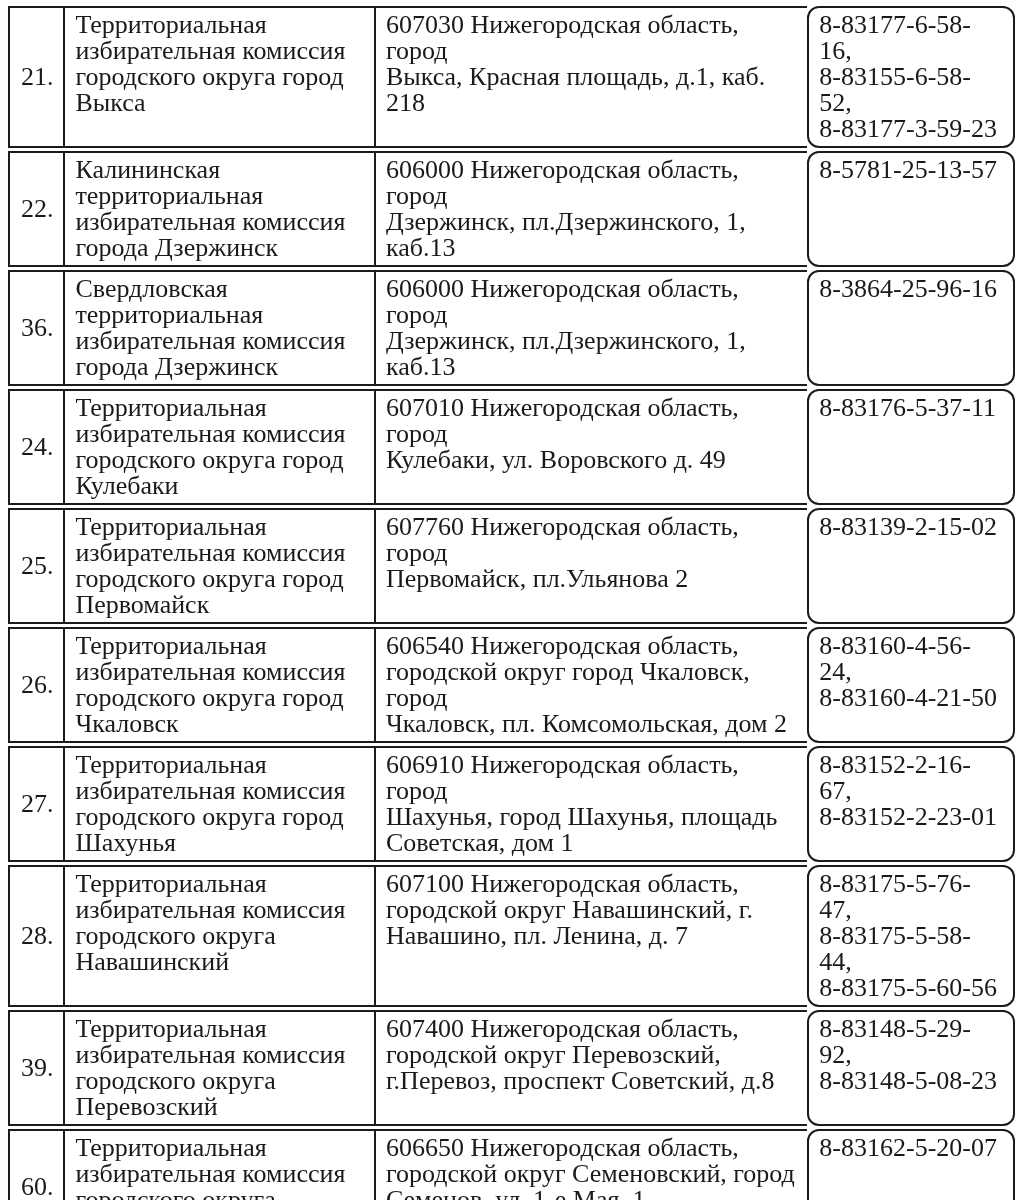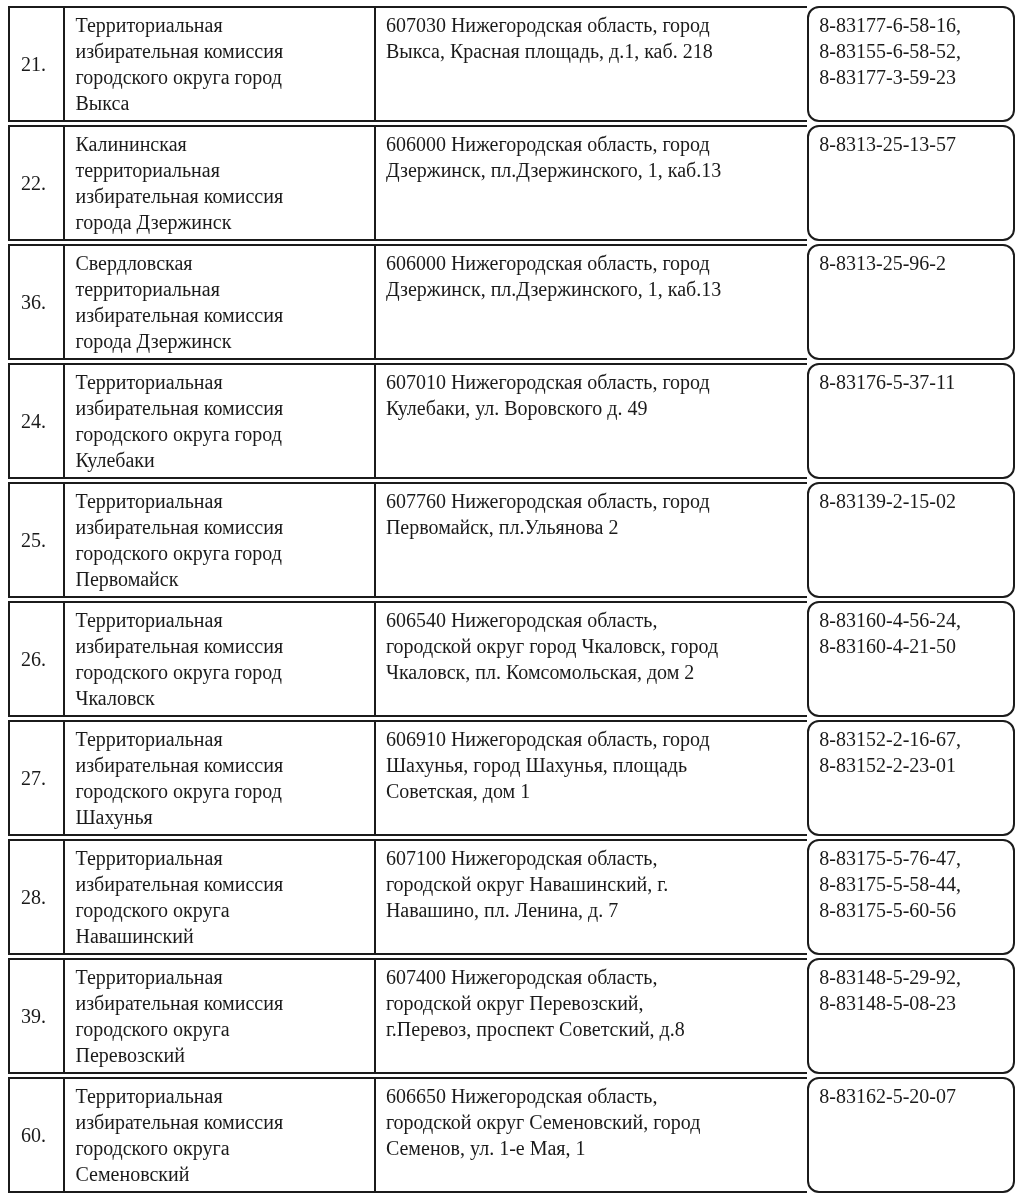--- a/index.html
+++ b/index.html
@@ -21,21 +21,21 @@
     border-spacing: 0 3px;
     margin: 3px 0 0 8px;
     table-layout: fixed;
     width: 1007px;
   }
   td {
     border-top: 2px solid #1b1b1b;
     border-bottom: 2px solid #1b1b1b;
     border-left: 2px solid #1b1b1b;
     vertical-align: top;
-    font-size: 20px;
+    font-size: 26px;
     line-height: 26px;
     padding: 4px 10px 4px 10px;
     height: 104px;
     white-space: pre-line;
     overflow: hidden;
     word-wrap: break-word;
   }
   td:last-child {
     border-right: 2px solid #1b1b1b;
     border-radius: 12px;
@@ -76,31 +76,31 @@
 8-83177-3-59-23</td>
       </tr>
       <tr>
         <td class="num">22.</td>
         <td>Калининская
 территориальная
 избирательная комиссия
 города Дзержинск</td>
         <td>606000 Нижегородская область, город
 Дзержинск, пл.Дзержинского, 1, каб.13</td>
-        <td>8-8313-25-13-57</td>
+        <td>8-5781-25-13-57</td>
       </tr>
       <tr>
         <td class="num">36.</td>
         <td>Свердловская
 территориальная
 избирательная комиссия
 города Дзержинск</td>
         <td>606000 Нижегородская область, город
 Дзержинск, пл.Дзержинского, 1, каб.13</td>
-        <td>8-8313-25-96-2</td>
+        <td>8-3864-25-96-16</td>
       </tr>
       <tr>
         <td class="num">24.</td>
         <td>Территориальная
 избирательная комиссия
 городского округа город
 Кулебаки</td>
         <td>607010 Нижегородская область, город
 Кулебаки, ул. Воровского д. 49</td>
         <td>8-83176-5-37-11</td>

